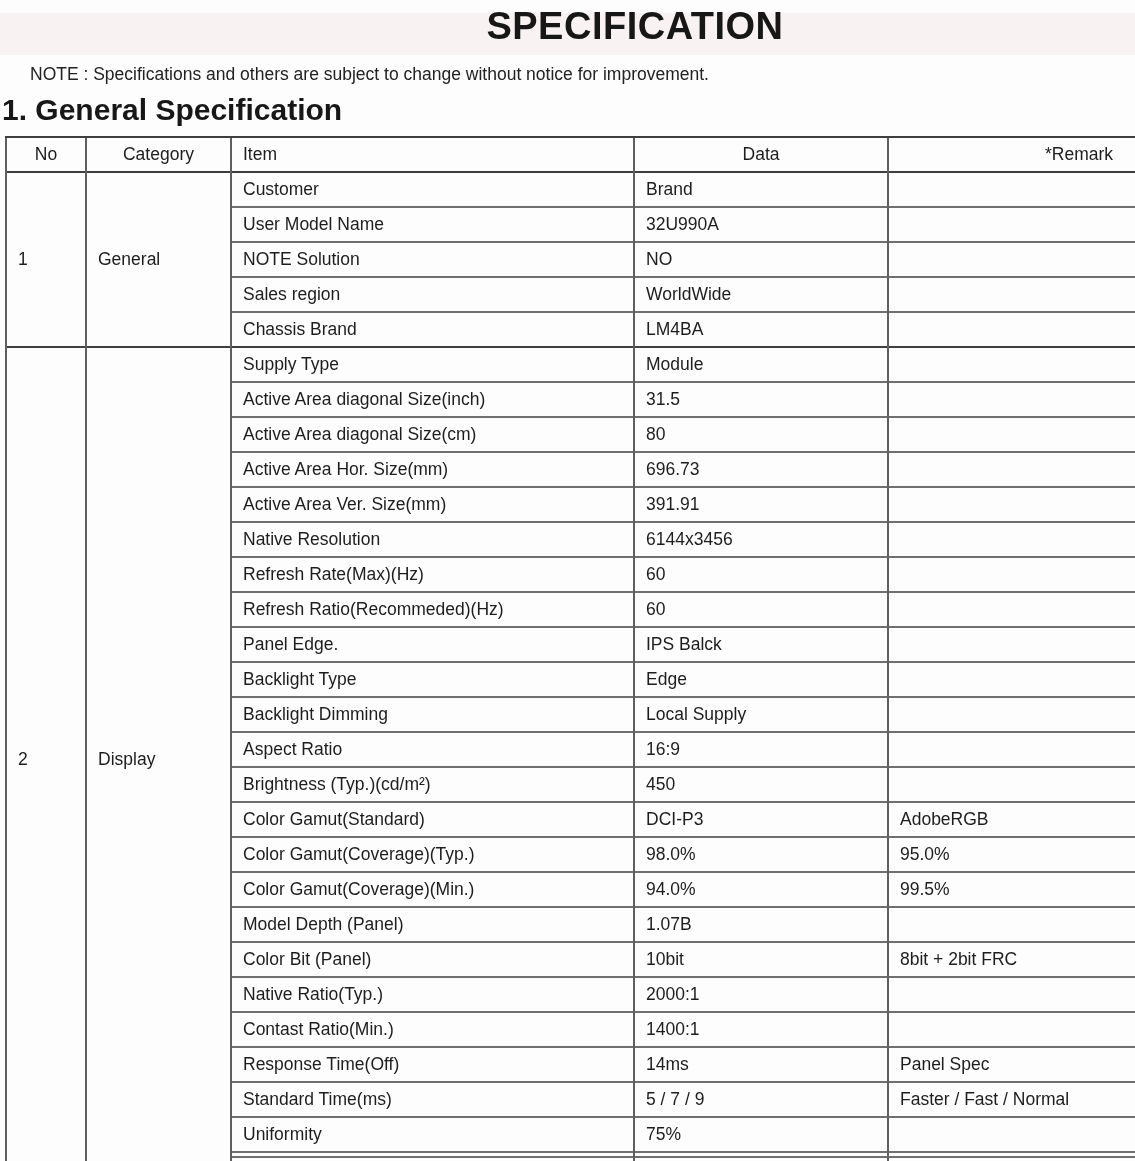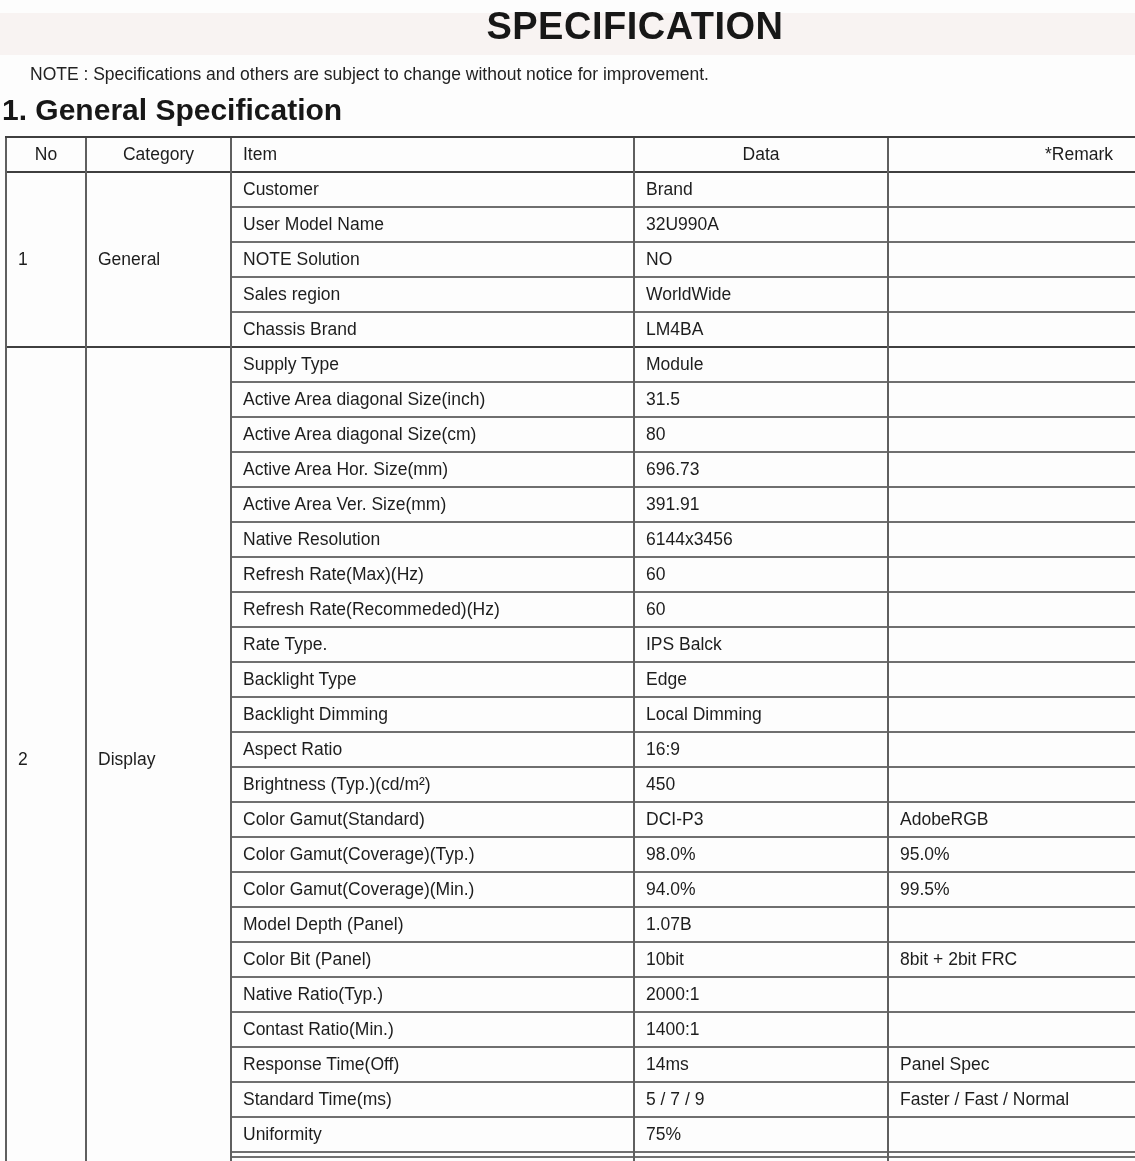--- a/index.html
+++ b/index.html
@@ -201,37 +201,37 @@
           <td class="c-item">Native Resolution</td>
           <td class="c-data">6144x3456</td>
           <td class="c-remark"></td>
         </tr>
         <tr class="data-row">
           <td class="c-item">Refresh Rate(Max)(Hz)</td>
           <td class="c-data">60</td>
           <td class="c-remark"></td>
         </tr>
         <tr class="data-row">
-          <td class="c-item">Refresh Rate(Recommeded)(Hz)</td>
+          <td class="c-item">Refresh Ratio(Recommeded)(Hz)</td>
           <td class="c-data">60</td>
           <td class="c-remark"></td>
         </tr>
         <tr class="data-row">
-          <td class="c-item">Rate Type.</td>
+          <td class="c-item">Panel Edge.</td>
           <td class="c-data">IPS Balck</td>
           <td class="c-remark"></td>
         </tr>
         <tr class="data-row">
           <td class="c-item">Backlight Type</td>
           <td class="c-data">Edge</td>
           <td class="c-remark"></td>
         </tr>
         <tr class="data-row">
           <td class="c-item">Backlight Dimming</td>
-          <td class="c-data">Local Dimming</td>
+          <td class="c-data">Local Supply</td>
           <td class="c-remark"></td>
         </tr>
         <tr class="data-row">
           <td class="c-item">Aspect Ratio</td>
           <td class="c-data">16:9</td>
           <td class="c-remark"></td>
         </tr>
         <tr class="data-row">
           <td class="c-item">Brightness (Typ.)(cd/m²)</td>
           <td class="c-data">450</td>

